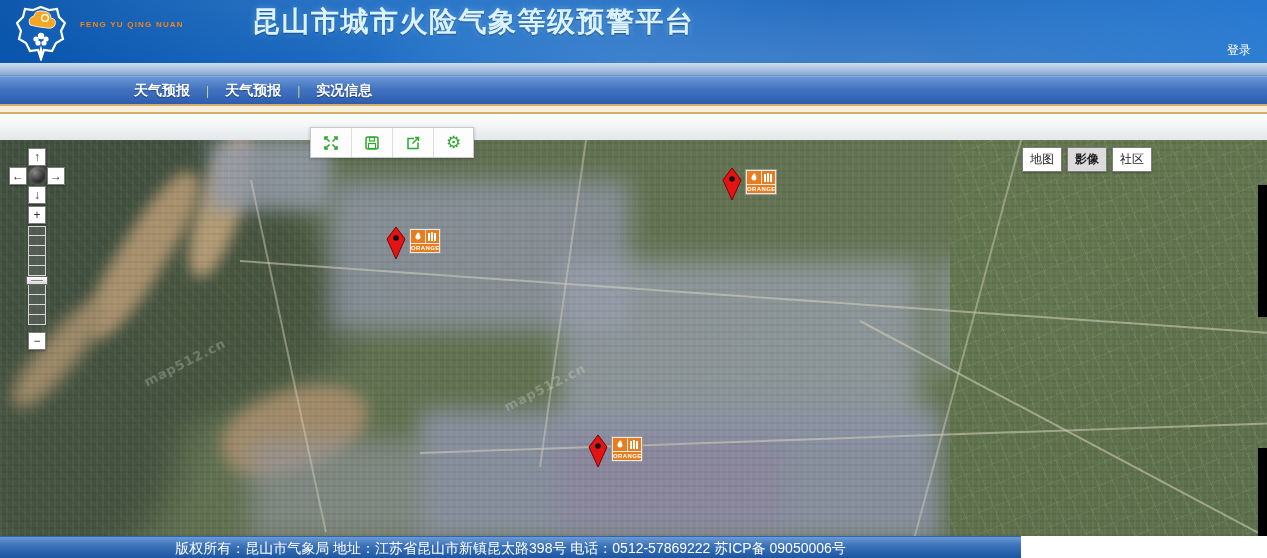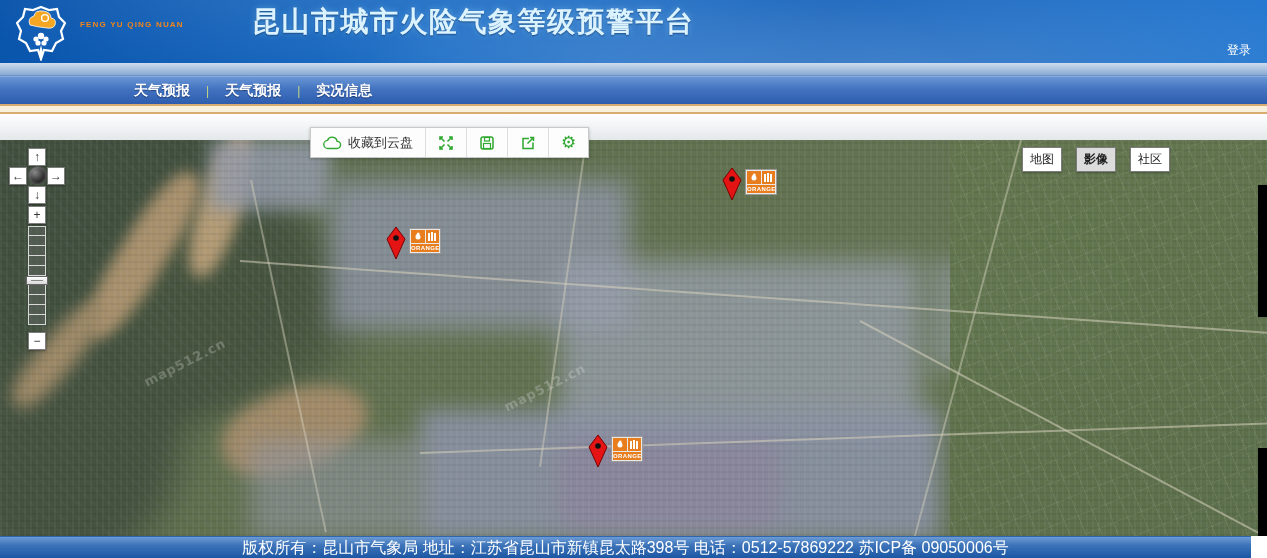--- a/index.html
+++ b/index.html
@@ -78,21 +78,21 @@
 
   
   .toolbar { position:absolute; left:310px; top:127px; height:31px; display:flex; align-items:stretch;
     background:#fdfdfd; border:1px solid #c9c9c9; box-shadow:0 1px 3px rgba(0,0,0,.25); z-index:30; }
   .tb-btn { display:flex; align-items:center; gap:6px; padding:0 12px; cursor:pointer; border-left:1px solid #ddd; }
   .tb-btn:first-child { border-left:none; }
   .tb-label { font-size:13px; color:#333; }
   .gear-glyph { font-size:17px; color:#2fa82f; line-height:1; }
 
   
-  .type-switch { position:absolute; left:1022px; top:7px; display:flex; gap:14px; z-index:25;border-radius:11px; }
+  .type-switch { position:absolute; left:1022px; top:7px; display:flex; gap:5px; z-index:25;border-radius:11px; }
   .type-btn { background:#fff; border:1px solid #7c7c7c; color:#222; font-size:12px; padding:3px 7px;
     cursor:pointer; box-shadow:0 1px 2px rgba(0,0,0,.3); }
   .type-btn.selected { background:#dcdcdc; font-weight:bold; }
 
   
   .ctl-box { position:absolute; width:18px; height:18px; background:#fff; border:1px solid #7d7d7d;
     color:#333; font-size:12px; line-height:16px; text-align:center; cursor:pointer;
     box-shadow:0 1px 2px rgba(0,0,0,.35); z-index:20; }
   .globe { position:absolute; left:28px; top:26px; width:19px; height:19px; border-radius:50%;
     background:radial-gradient(circle at 35% 32%, #8a8a8a, #2a2a2a 60%, #000);
@@ -108,23 +108,23 @@
 
   
   .marker { position:absolute; display:flex; align-items:flex-start; z-index:15; cursor:pointer; }
   .panel { margin-left:3px; margin-top:2px; background:#e9e9e9; border:1px solid #9a9a9a; padding:1px; width:32px; }
   .tiles { display:flex; gap:1px; }
   .tile { width:14px; height:13px; background:#e87d1e; display:flex; align-items:center; justify-content:center; }
   .level-bar { margin-top:1px; background:#e87d1e; color:#fff; font-size:6px; font-weight:bold;
     text-align:center; letter-spacing:.4px; line-height:8px; height:8px; }
 
   
-  .footer { position:absolute; left:0; top:536px; width:1251px; height:22px;
+  .footer { position:absolute; left:0; top:536px; width:1021px; height:22px;
     background:linear-gradient(#6b9bd6 0%, #3c73b8 40%, #1c57a4 100%);
-    border-top:1px solid #2f65ad; color:#fff; font-size:16px; text-align:center; line-height:22px; }
+    border-top:1px solid #2f65ad; color:#fff; font-size:14px; text-align:center; line-height:22px; }
 </style>
 </head>
 <body>
 
 <div id="app">
 
   <div class="header">
     <svg class="badge" width="50" height="56" viewBox="0 0 50 56">
       <path d="M25 2 L33 5 L41 4 L43 12 L49 18 L45 26 L47 34 L40 38 L36 46 L28 45 L25 54 L22 45 L14 46 L10 38 L3 34 L5 26 L1 18 L7 12 L9 4 L17 5 Z" fill="rgba(30,105,195,0.35)" stroke="#ffffff" stroke-width="2.2"></path>
       <path d="M14 20 q-3 -7 4 -9 q1 -6 9 -5 q8 1 8 7 q6 1 4 7 q-2 4 -8 3 q-10 -1 -17 -3 Z" fill="#f5a623" stroke="#fff" stroke-width="0.8"></path>
@@ -287,26 +287,20 @@
               </svg>
           </div>
         </div>
         <div class="level-bar">ORANGE</div>
       </div>
     </div>
   </div>
 
   <div class="toolbar">
     <div class="tb-btn">
-      <svg width="19" height="14" viewBox="0 0 19 14">
-        <path d="M5.2 12.5 h8.6 a3.6 3.6 0 0 0 .3-7.2 A5 5 0 0 0 4.5 4.4 A3.6 3.6 0 0 0 5.2 12.5 Z" fill="none" stroke="#2fa82f" stroke-width="1.4"></path>
-      </svg>
-      <span class="tb-label">收藏到云盘</span>
-    </div>
-    <div class="tb-btn">
       <svg width="16" height="16" viewBox="0 0 16 16">
         <g stroke="#2fa82f" stroke-width="1.6" fill="#2fa82f">
           <path d="M6.5 6.5 L2.5 2.5 M2 5 V2 H5" fill="none"></path>
           <path d="M9.5 6.5 L13.5 2.5 M11 2 H14 V5" fill="none"></path>
           <path d="M6.5 9.5 L2.5 13.5 M2 11 V14 H5" fill="none"></path>
           <path d="M9.5 9.5 L13.5 13.5 M11 14 H14 V11" fill="none"></path>
         </g>
       </svg>
     </div>
     <div class="tb-btn">

